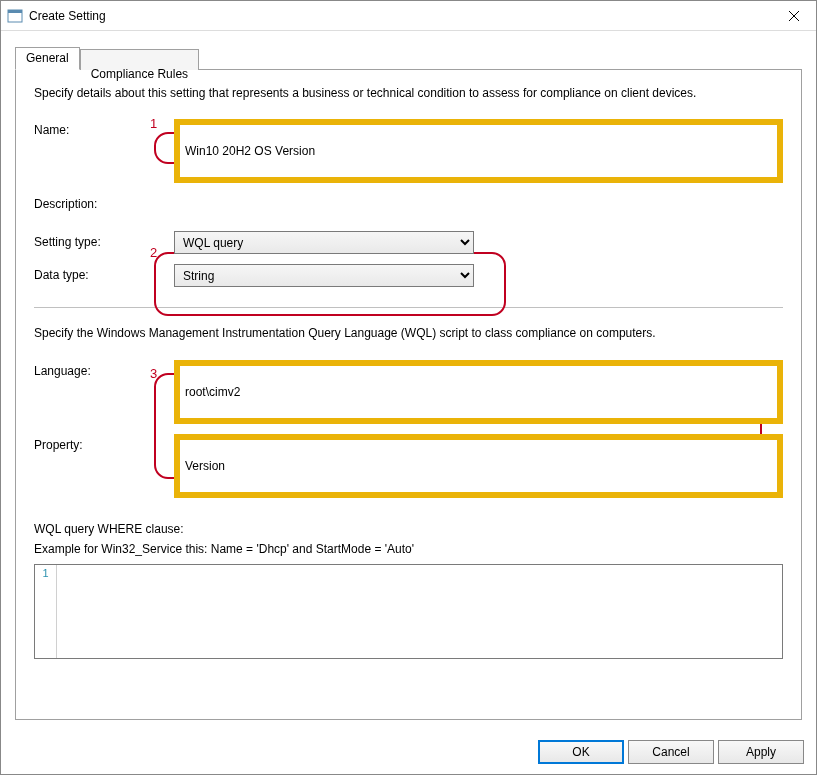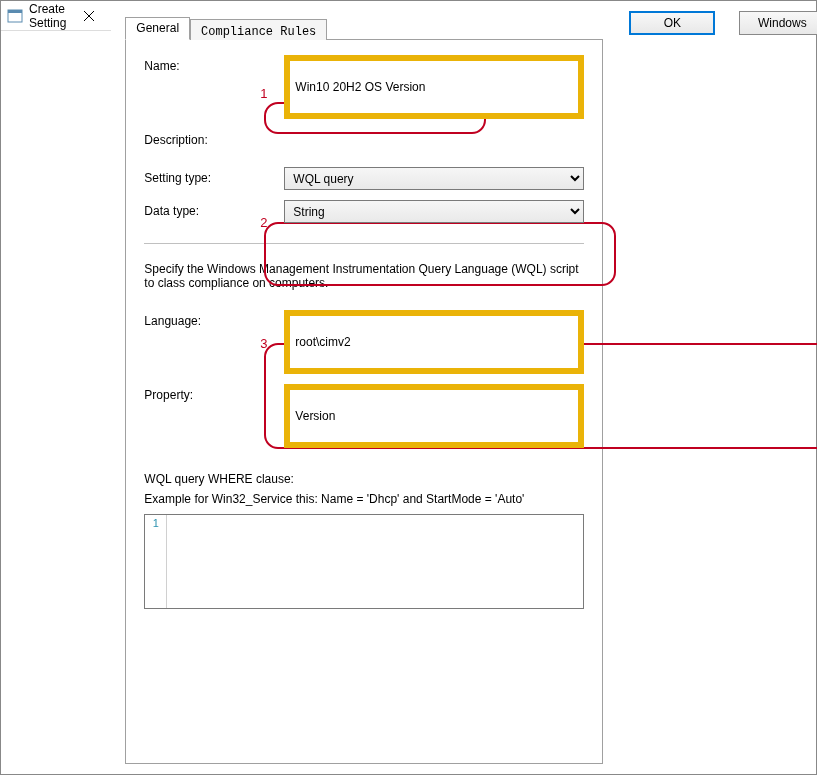--- a/index.html
+++ b/index.html
@@ -9,21 +9,21 @@
       font-size: 12px;
       background: #fff;
       color: #000;
     }
     .window {
       width: 817px;
       height: 775px;
       border: 1px solid #888;
       background: #fff;
       display: flex;
-      flex-direction: row;
+      flex-direction: column;
     }
     .titlebar {
       height: 30px;
       display: flex;
       align-items: center;
       border-bottom: 1px solid #ddd;
       padding: 0 0 0 6px;
       background: #fff;
     }
     .titlebar-icon {
@@ -65,22 +65,21 @@
       position: relative;
     }
     .tab.active {
       background: #fff;
       border-bottom: 1px solid #fff;
       z-index: 3;
     }
     .tab.inactive {
       background: #f5f5f5;
       margin-top: 2px;
-      padding-top: 5px;
-      font-family: Liberation Mono, monospace;
+      padding-top: 17px;
     }
     .tab-panel {
       border: 1px solid #a0a0a0;
       flex: 1;
       margin-top: -1px;
       padding: 15px 18px;
       position: relative;
       display: flex;
       flex-direction: column;
     }
@@ -134,21 +133,21 @@
       text-align: center;
       padding-top: 2px;
     }
     .where-text {
       flex: 1;
       background: #fff;
     }
     .buttons {
       display: flex;
       justify-content: flex-end;
-      gap: 24px;
+      gap: 4px;
       padding: 10px 12px;
     }
     .btn {
       width: 86px;
       height: 24px;
       border: 1px solid #888;
       background: linear-gradient(#f8f8f8,#e8e8e8);
       font-family: inherit;
       font-size: 12px;
       cursor: pointer;
@@ -187,20 +186,21 @@
     </div>
   </div>
 
   <div class="content">
     <div class="tabs">
       <div class="tab active">General</div>
       <div class="tab inactive">Compliance Rules</div>
     </div>
 
     <div class="tab-panel">
+      <div class="intro">Specify details about this setting that represents a business or technical condition to assess for compliance on client devices.</div>
 
       <span class="annot" style="top:46px; left:134px;">1</span>
       <div class="ring" style="top:62px; left:138px; width:222px; height:32px;"></div>
 
       <div class="row">
         <div class="row-label">Name:</div>
         <div class="row-field">
           <input type="text" value="Win10 20H2 OS Version" style="">
         </div>
       </div>
@@ -258,16 +258,16 @@
       <div class="example">Example for Win32_Service this: Name = 'Dhcp' and StartMode = 'Auto'</div>
       <div class="where-box">
         <div class="gutter">1</div>
         <div class="where-text"></div>
       </div>
     </div>
   </div>
 
   <div class="buttons">
     <button class="btn primary">OK</button>
-    <button class="btn">Windows</button>
+    <button class="btn">Cancel</button>
     <button class="btn">Apply</button>
   </div>
 </div>
 
 </body></html>

